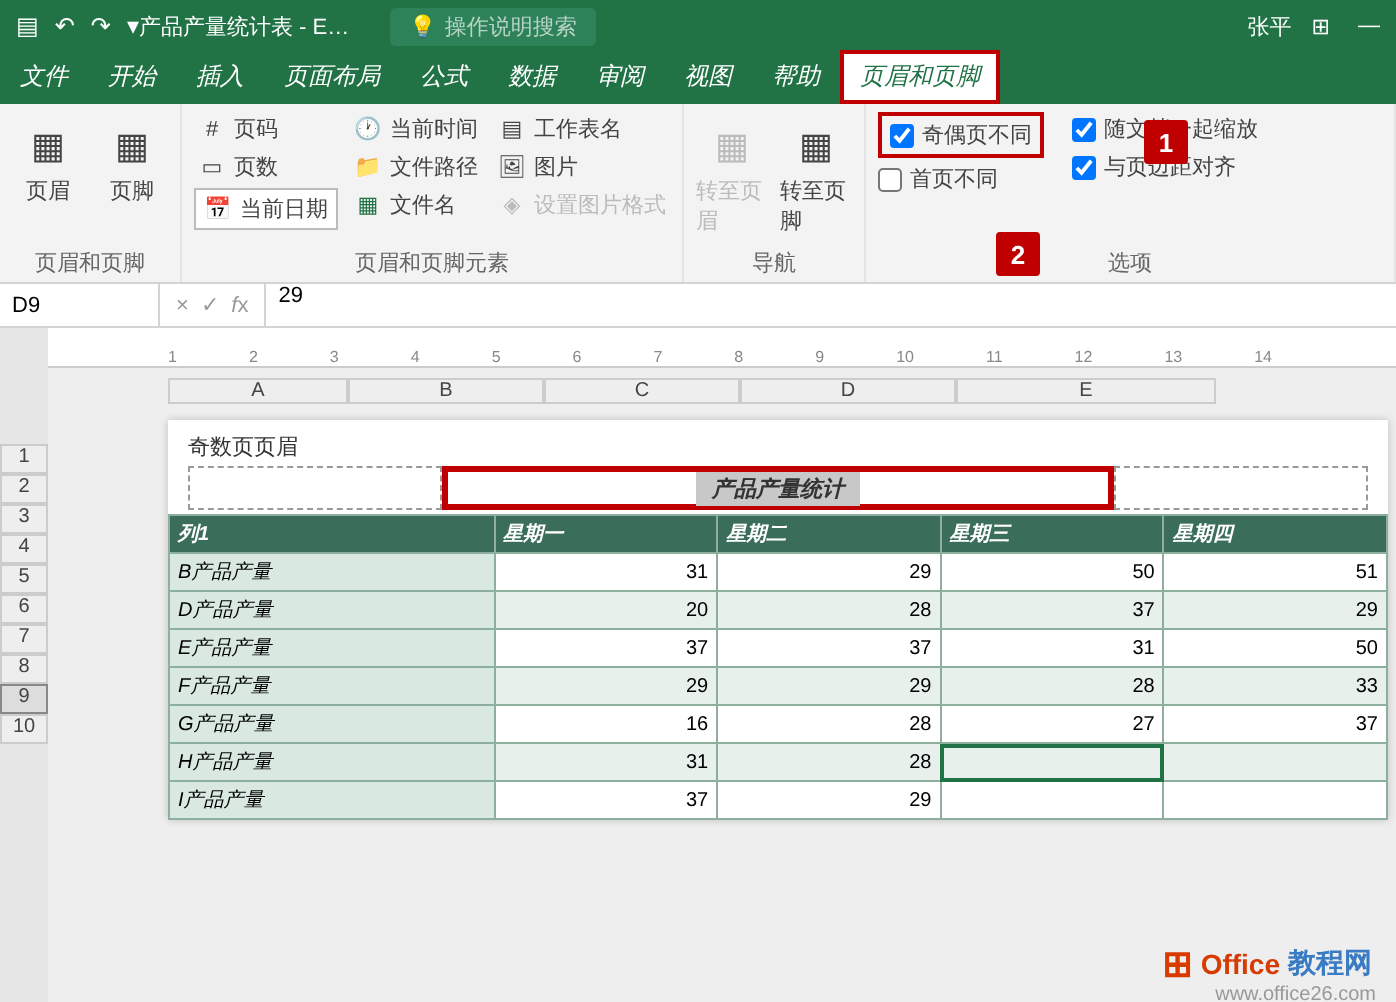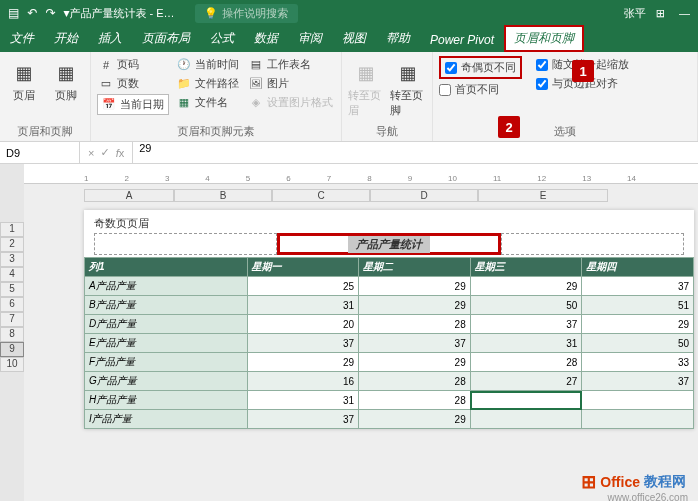--- a/index.html
+++ b/index.html
@@ -51,21 +51,21 @@
 .ruler { height:20px; background:#fff; border-bottom:1px solid #ccc; font-size:8px; color:#888; display:flex; align-items:flex-end; padding-left:60px; gap:36px;}
 .col-headers { display:flex; margin-top:5px;}
 .ch-gutter { width:60px; background:#eee;}
 .ch { border:1px solid #ccc; background:#eee; font-size:10px; text-align:center; color:#444;}
 .ch.A { width:90px;} .ch.B { width:98px;} .ch.C { width:98px;} .ch.D { width:108px;} .ch.E { width:130px;}
 
 .page { background:#fff; margin:8px 0 0 60px; width:610px; box-shadow:0 0 4px rgba(0,0,0,0.2); position:relative;}
 .header-section { padding:6px 10px 2px 10px;}
 .header-label { font-size:11px; color:#333; margin-bottom:2px;}
 .header-box { border:1px dashed #999; height:22px; position:relative;}
-.header-box.center { border:3px solid #c00000; margin:0 auto; width:224px; display:flex; align-items:center; justify-content:center;}
+.header-box.center { border:3px solid #c00000; margin:0 auto; width:336px; display:flex; align-items:center; justify-content:center;}
 .header-title-text { background:#c8c8c8; color:#333; font-size:11px; padding:1px 8px; font-weight:bold; font-style:italic;}
 
 table.data { border-collapse:collapse; width:100%; font-size:10px; }
 table.data th, table.data td { border:1px solid #8faf9e; padding:2px 4px; height:15px; }
 table.data th { background:#3b6e5a; color:#fff; text-align:left; font-weight:bold; font-style:italic;}
 table.data td { text-align:right; }
 table.data td:first-child { text-align:left; background:#d9e8e0; font-style:italic;}
 table.data tr:nth-child(even) td:not(:first-child) { background:#e8f0ec; }
 table.data tr:nth-child(odd) td:not(:first-child) { background:#fff; }
 .sel-cell { outline:2px solid #217346; outline-offset:-2px; }
@@ -102,21 +102,20 @@
 <div class="tabs">
   <div class="tab">文件</div>
   <div class="tab">开始</div>
   <div class="tab">插入</div>
   <div class="tab">页面布局</div>
   <div class="tab">公式</div>
   <div class="tab">数据</div>
   <div class="tab">审阅</div>
   <div class="tab">视图</div>
   <div class="tab">帮助</div>
-  <div class="tab">Power Pivot</div>
   <div class="tab active">页眉和页脚</div>
 </div>
 
 <div class="ribbon">
   <div class="group">
     <div class="group-body">
       <div class="bigbtn">
         <div class="icn">▦</div>
         <span>页眉</span>
       </div>
@@ -287,27 +286,20 @@
             <tr id="thead-row">
               <th>列1</th>
               <th>星期一</th>
               <th>星期二</th>
               <th>星期三</th>
               <th>星期四</th>
             </tr>
           </thead>
         <tbody id="tbody">
             <tr>
-              <td>A产品产量</td>
-              <td>25</td>
-              <td>29</td>
-              <td>29</td>
-              <td>37</td>
-            </tr>
-            <tr>
               <td>B产品产量</td>
               <td>31</td>
               <td>29</td>
               <td>50</td>
               <td>51</td>
             </tr>
             <tr>
               <td>D产品产量</td>
               <td>20</td>
               <td>28</td>

